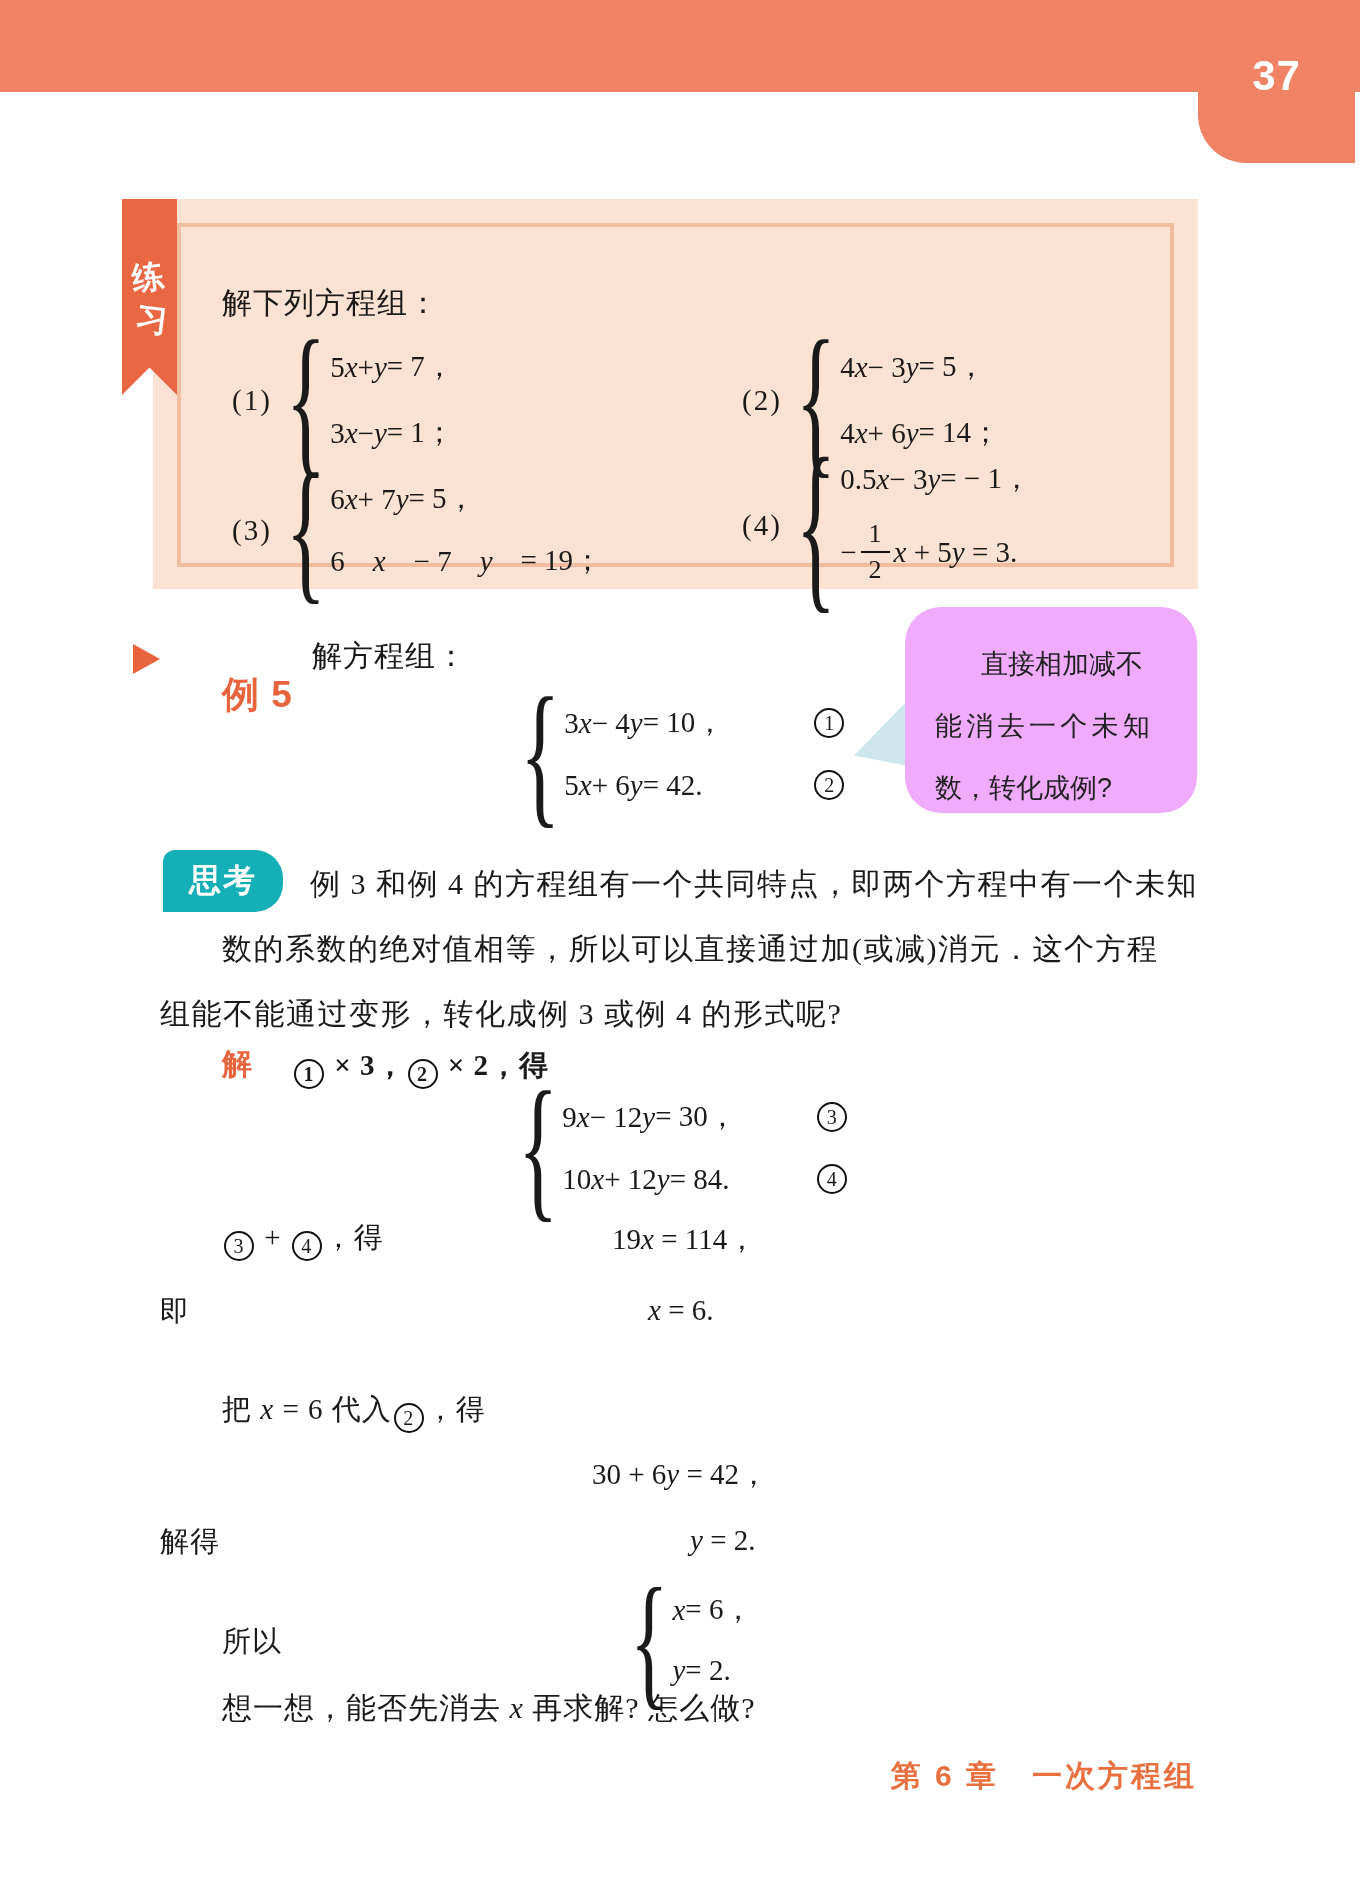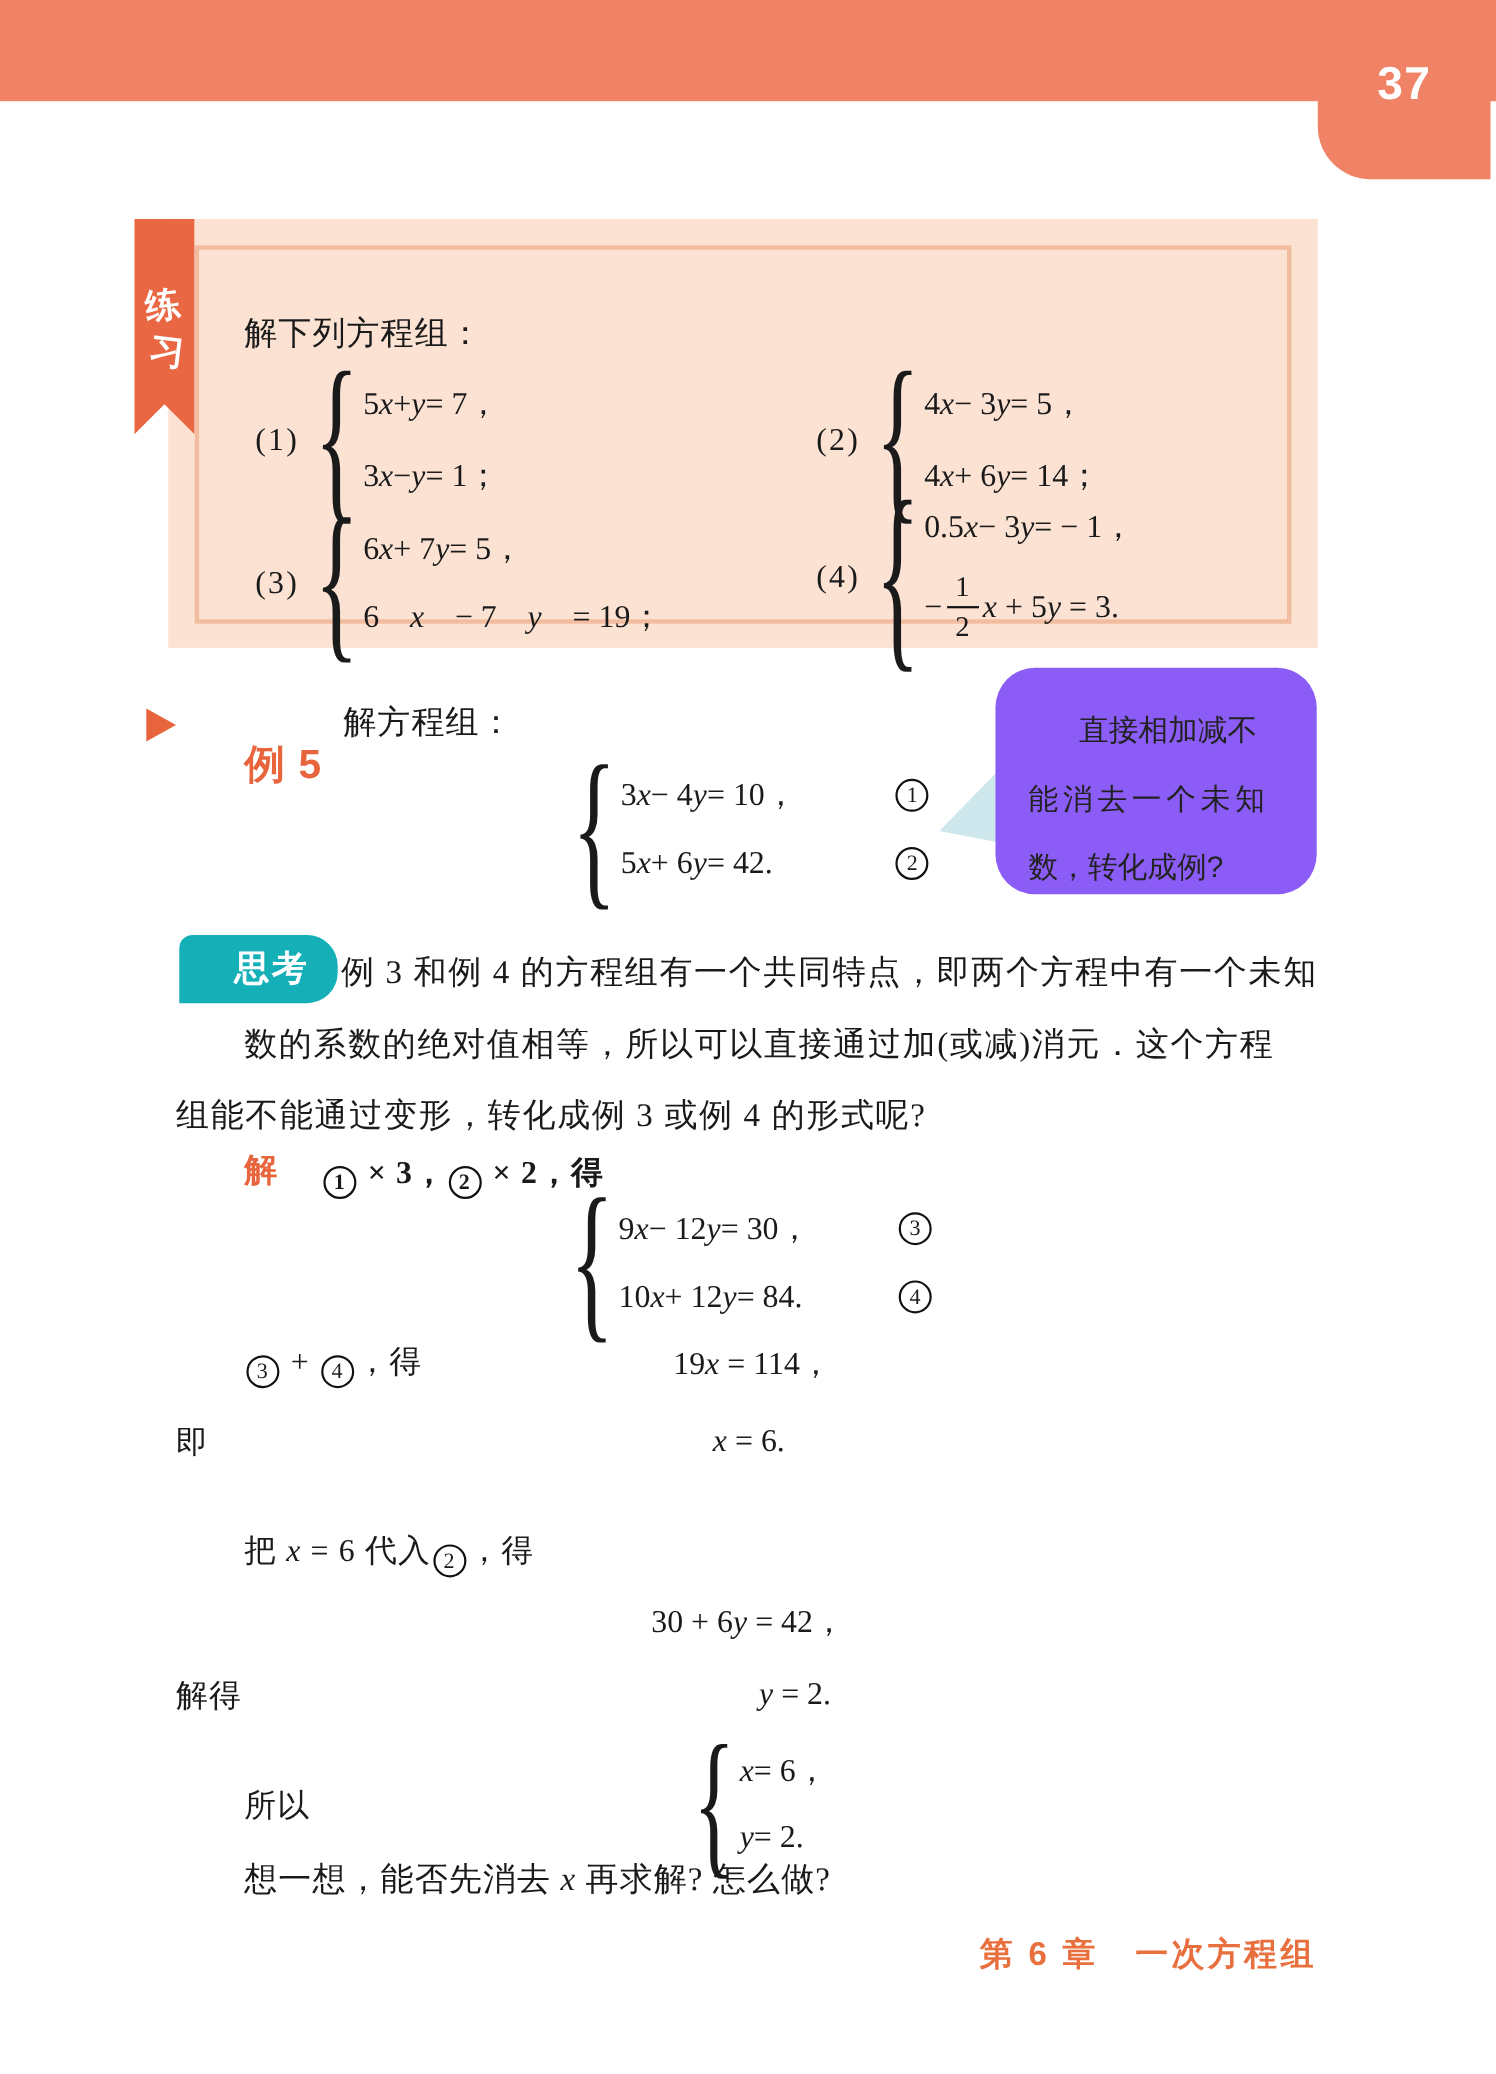--- a/index.html
+++ b/index.html
@@ -50,34 +50,34 @@
 
   
   .ex-arrow{position:absolute;left:133px;top:644px;width:0;height:0;
             border-top:15px solid transparent;border-bottom:15px solid transparent;
             border-left:27px solid #E8643C;}
   .ex-label{position:absolute;left:222px;top:670px;font-family:"Liberation Sans","DejaVu Sans",sans-serif;
             font-weight:bold;font-size:37px;color:#E8643C;letter-spacing:1px;}
   .ex-title{position:absolute;left:312px;top:636px;font-size:30px;letter-spacing:1px;}
 
   
-  .bubble{position:absolute;left:905px;top:607px;width:292px;height:206px;background:#8b5cf6;
+  .bubble{position:absolute;left:905px;top:607px;width:292px;height:206px;background:#f0abfc;
           border-radius:36px;box-sizing:border-box;padding:26px 30px 0 30px;
           font-family:"Liberation Sans","DejaVu Sans",sans-serif;font-size:27px;color:#222;}
   .bubble .bl{line-height:62px;white-space:nowrap;}
   .bubble .bl1{text-indent:1.7em;}
   .bubble .bl2{letter-spacing:0.16em;}
   .bubble-tail{position:absolute;left:854px;top:700px;width:54px;height:66px;background:#CDE7EC;
                clip-path:polygon(100% 0,100% 100%,0 84%);}
 
   
   .badge{position:absolute;left:163px;top:850px;width:120px;height:62px;background:#14AFB7;
          border-radius:12px 28px 28px 0;display:flex;align-items:center;justify-content:center;
          font-family:"Liberation Sans","DejaVu Sans",sans-serif;font-weight:bold;
-         font-size:32px;color:#fff;letter-spacing:2px;padding-left:24px;}
+         font-size:32px;color:#fff;letter-spacing:2px;}
   .para-line{position:absolute;font-size:30px;white-space:nowrap;letter-spacing:1.5px;}
 
   
   .sol-label{position:absolute;font-family:"Liberation Sans","DejaVu Sans",sans-serif;
              font-weight:bold;font-size:30px;color:#E8643C;}
   .sol-text{position:absolute;font-size:29px;white-space:nowrap;letter-spacing:1px;}
   .sol-eq{position:absolute;font-size:29px;white-space:nowrap;}
 
   
   .footer{position:absolute;right:163px;top:1756px;font-family:"Liberation Sans","DejaVu Sans",sans-serif;

